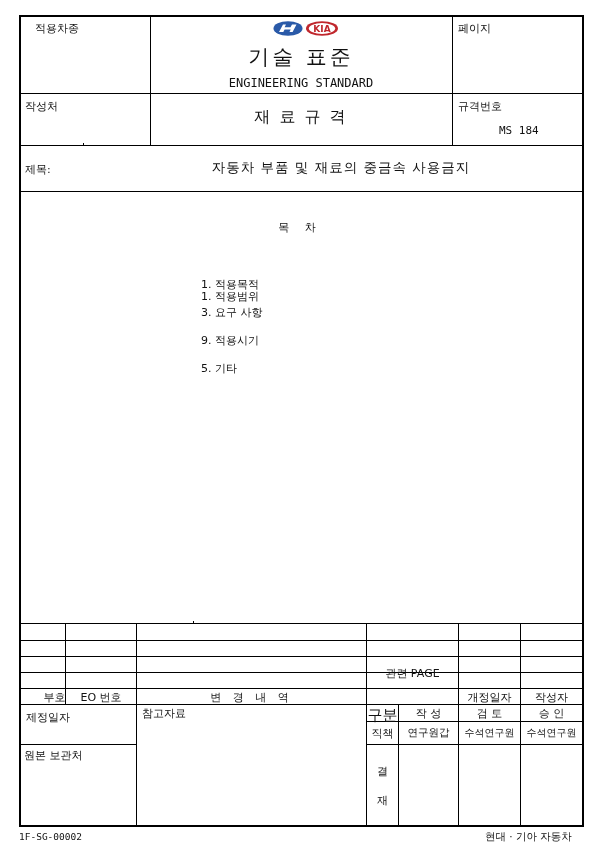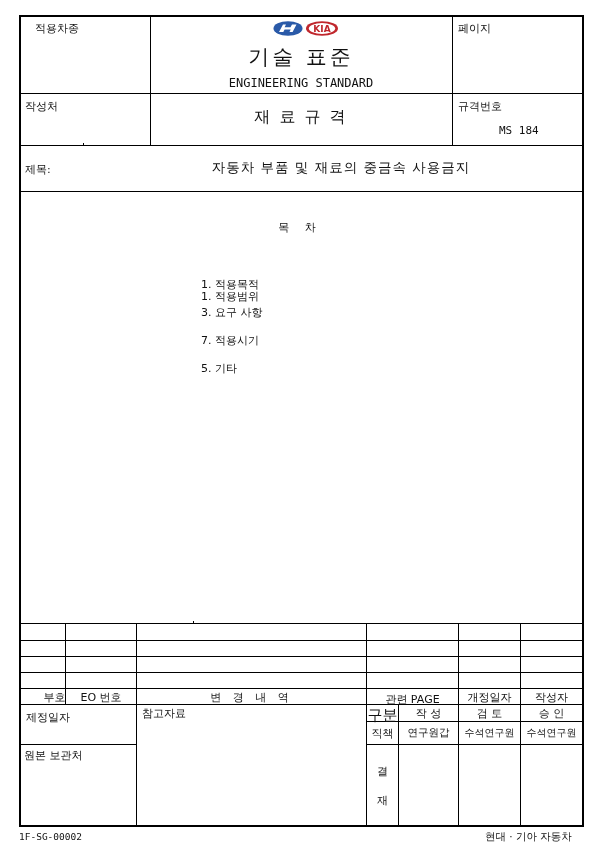--- a/index.html
+++ b/index.html
@@ -79,33 +79,33 @@
 <div>
   <span class="lbl" style="left:25px;top:162px;">제목:</span>
   <div class="ctr" style="left:150px;top:159px;width:382px;font-size:13.5px;letter-spacing:1px;">자동차 부품 및 재료의 중금속 사용금지</div>
 </div>
 
 <div>
   <div class="ctr" style="left:260px;top:220px;width:80px;font-size:11px;letter-spacing:6px;">목  차</div>
   <div class="lbl" style="left:201px;top:249px;margin-top:40px;">1. 적용범위</div>
   <div class="lbl" style="left:201px;top:277px;">1. 적용목적</div>
   <div class="lbl" style="left:201px;top:305px;">3. 요구 사항</div>
-  <div class="lbl" style="left:201px;top:333px;">7. 적용시기</div>
+  <div class="lbl" style="left:201px;top:333px;">9. 적용시기</div>
   <div class="lbl" style="left:201px;top:361px;">5. 기타</div>
 </div>
 
 <div>
   <div></div>
   <div></div>
   <div></div>
   <div></div>
   <div class="ctr" style="left:20px;top:690px;width:45px;font-size:11px;margin-left:12px;">부호</div>
   <div class="ctr" style="left:66px;top:690px;width:70px;font-size:11px;">EO 번호</div>
   <div class="ctr" style="left:137px;top:690px;width:229px;font-size:11px;letter-spacing:4px;">변  경  내  역</div>
-  <div class="ctr" style="left:367px;top:692px;width:91px;font-size:11px;">관련 PAGE</div>
+  <div class="ctr" style="left:367px;top:666px;width:91px;font-size:11px;">관련 PAGE</div>
   <div class="ctr" style="left:459px;top:690px;width:61px;font-size:11px;">개정일자</div>
   <div class="ctr" style="left:521px;top:690px;width:61px;font-size:11px;">작성자</div>
 </div>
 
 <div>
   <span class="lbl" style="left:26px;top:710px;">제정일자</span>
   <span class="lbl" style="left:24px;top:748px;">원본 보관처</span>
   <span class="lbl" style="left:142px;top:706px;">참고자료</span>
 
   <div class="ctr" style="left:367px;top:706px;width:31px;font-size:15px;">구분</div>

